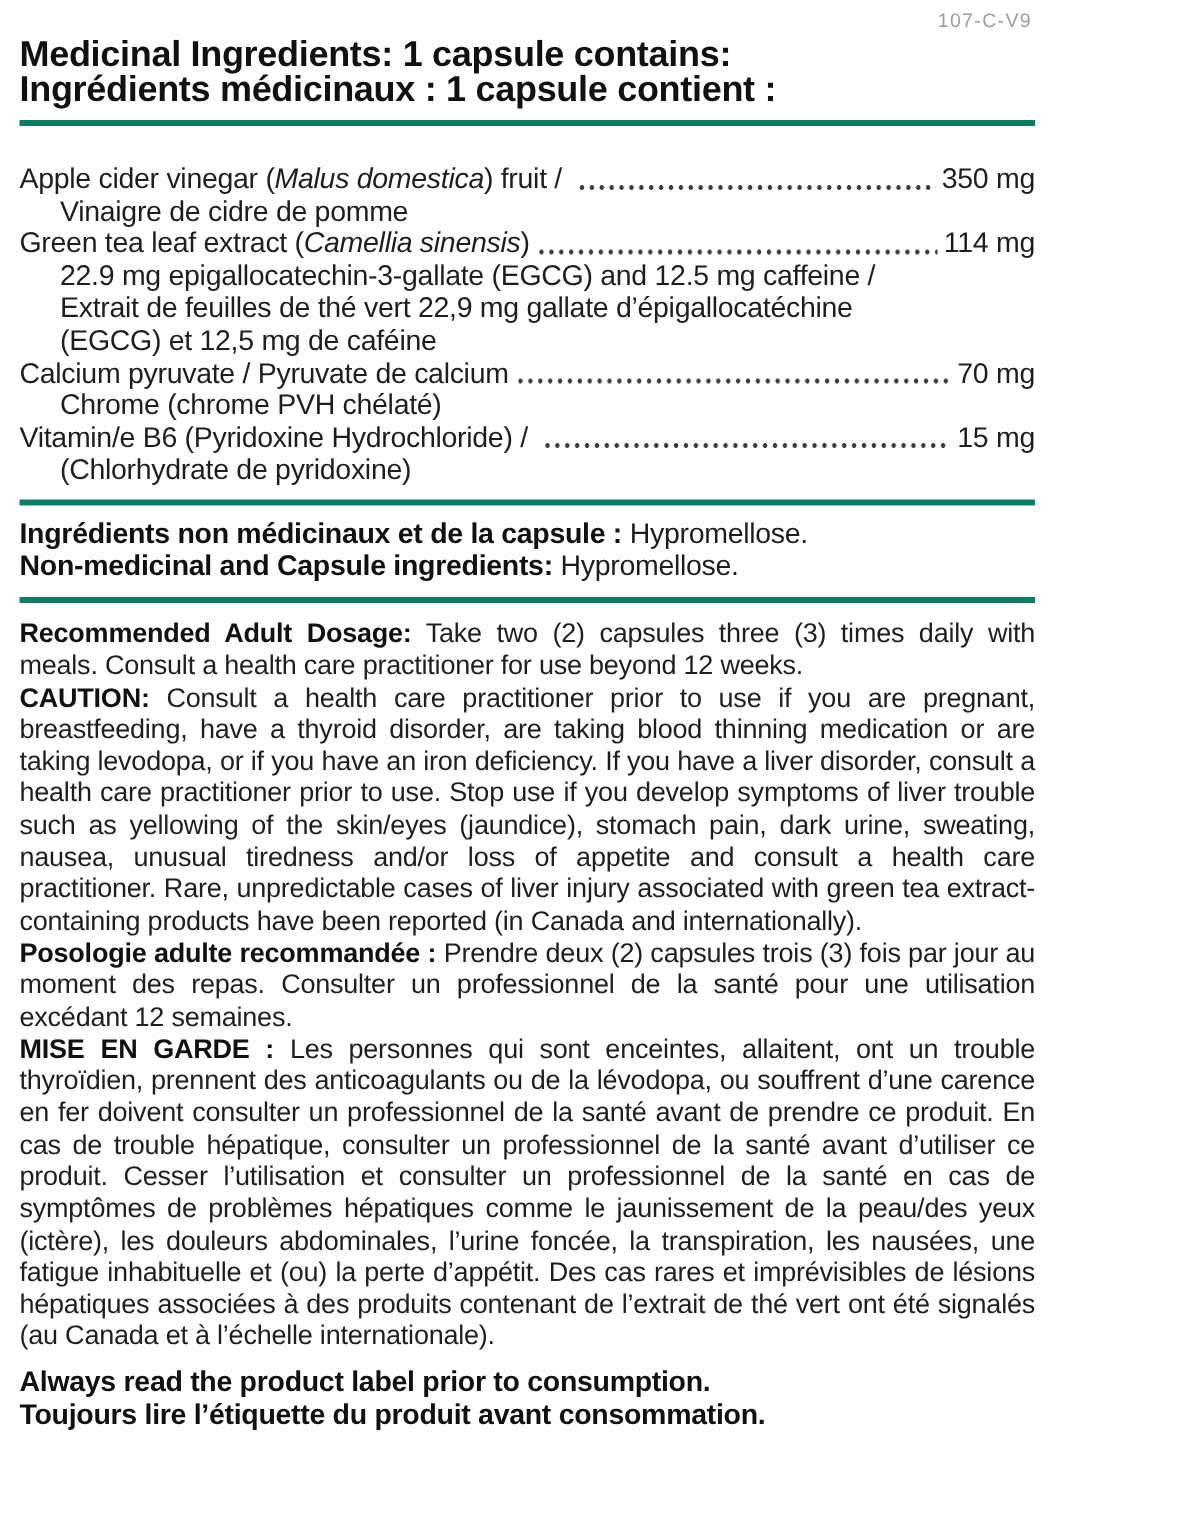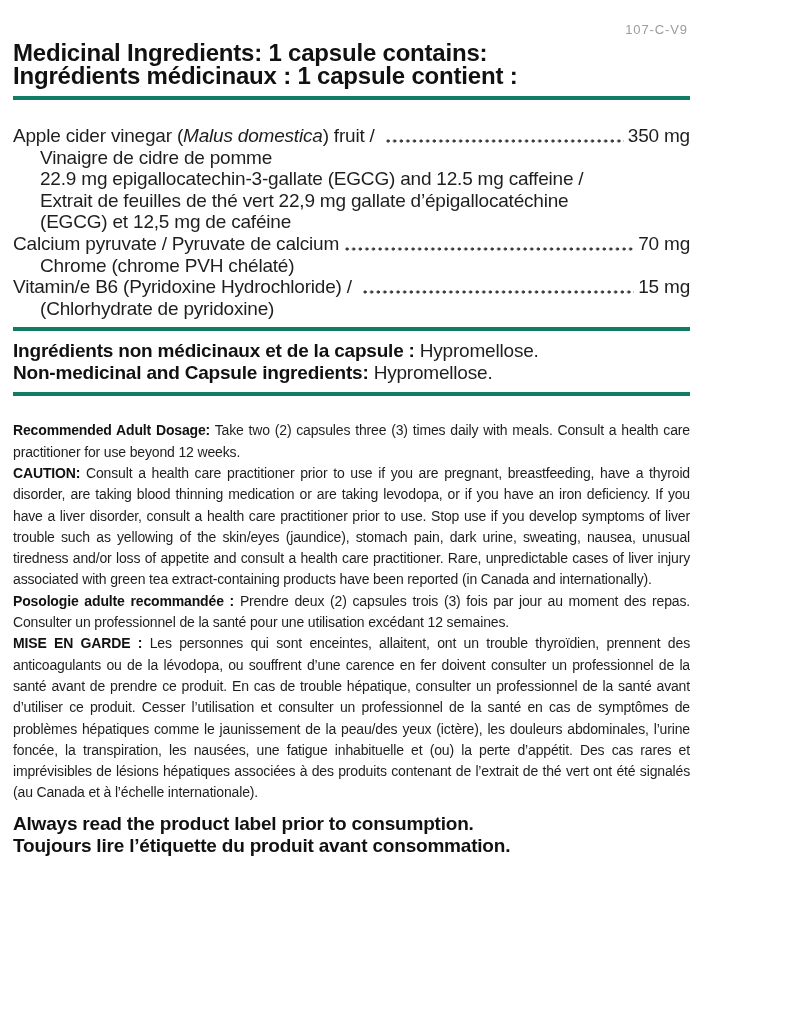--- a/index.html
+++ b/index.html
@@ -5,21 +5,21 @@
   html, body {
     margin: 0;
     padding: 0;
     background: #ffffff;
   }
   .page {
     position: relative;
     width: 702px;
     height: 1010px;
     box-sizing: border-box;
-    padding: 22px 12px 0 13px;
+    padding: 6px 12px 0 13px;
     background: #ffffff;
     font-family: "Liberation Sans", "DejaVu Sans", sans-serif;
     color: #1e1e1e;
     overflow: hidden;
   }
   .code {
     text-align: right;
     font-size: 13px;
     line-height: 16px;
     letter-spacing: 0.9px;
@@ -71,22 +71,22 @@
   .nm {
     margin-top: 9px;
     font-size: 19px;
     line-height: 21.5px;
     letter-spacing: -0.2px;
   }
   .nm p { margin: 0; }
   .b { font-weight: 700; color: #111111; }
 
   .paras {
-    margin-top: 24px;
-    font-size: 14px;
+    margin-top: 10px;
+    font-size: 18px;
     line-height: 21.3px;
     letter-spacing: -0.15px;
   }
   .paras p {
     margin: 0;
     text-align: justify;
   }
 
   .footer { margin-top: 9px; }
   .footer p {
@@ -112,20 +112,25 @@
 
   <div class="ingredients">
 
     <div class="ing-row">
       <span class="ing-text"><span>Apple cider vinegar (</span><span class="it">Malus domestica</span><span>) fruit / </span></span>
       <span class="leader"></span>
       <span class="amount">350 mg</span>
     </div>
     <div class="ing-sub">Vinaigre de cidre de pomme</div>
 
+    <div class="ing-row">
+      <span class="ing-text"><span>Green tea leaf extract (</span><span class="it">Camellia sinensis</span><span>)</span></span>
+      <span class="leader"></span>
+      <span class="amount">114 mg</span>
+    </div>
     <div class="ing-sub">22.9 mg epigallocatechin-3-gallate (EGCG) and 12.5 mg caffeine /</div>
     <div class="ing-sub">Extrait de feuilles de thé vert 22,9 mg gallate d’épigallocatéchine</div>
     <div class="ing-sub">(EGCG) et 12,5 mg de caféine</div>
 
     <div class="ing-row">
       <span class="ing-text"><span>Calcium pyruvate / Pyruvate de calcium</span></span>
       <span class="leader"></span>
       <span class="amount">70 mg</span>
     </div>
 

